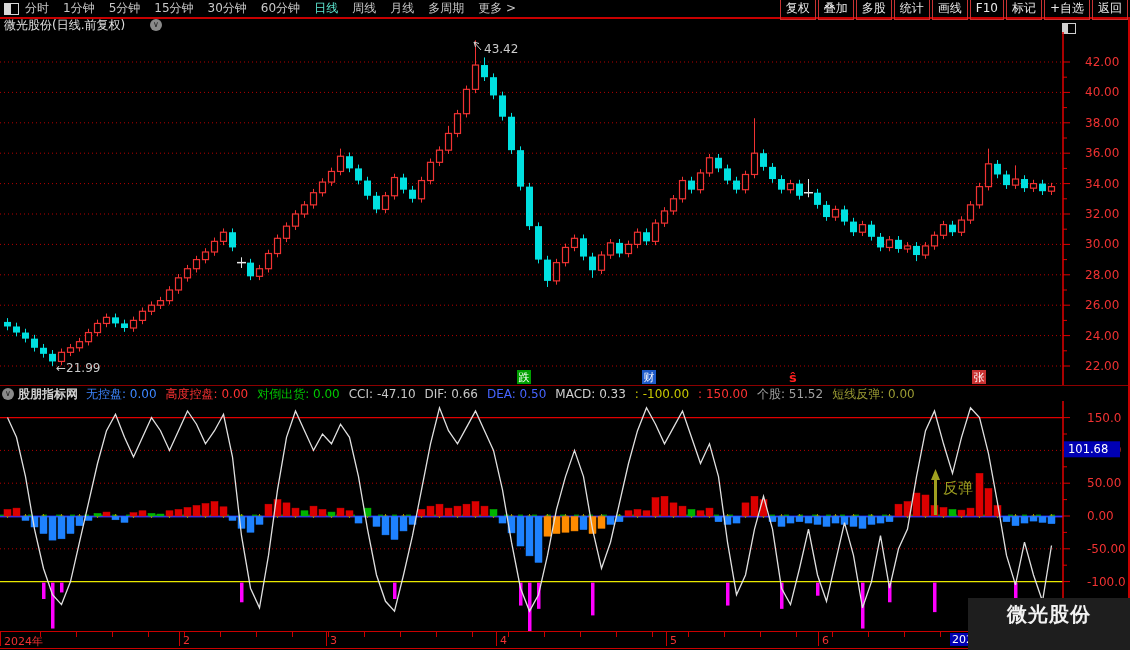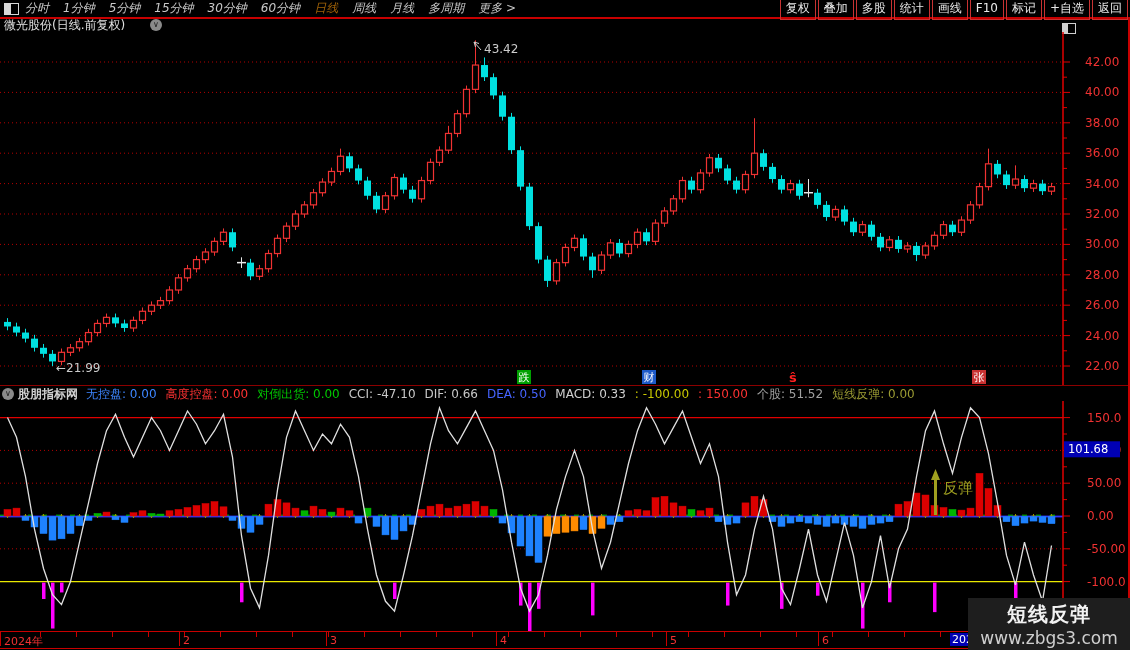--- a/index.html
+++ b/index.html
@@ -3,21 +3,21 @@
 <meta charset="utf-8">
 <style>
   html,body{margin:0;padding:0;background:#000;}
   body{width:1130px;height:650px;position:relative;overflow:hidden;
        font-family:"DejaVu Sans","Liberation Sans",sans-serif;-webkit-font-smoothing:none;}
   .topnav{position:absolute;top:0;left:0;width:1130px;height:17px;background:#000;
           border-bottom:2px solid #c80000;display:flex;align-items:center;font-size:12px;color:#c8c8c8;}
   .navicon{width:13px;height:10px;border:1px solid #d8d8d8;margin:0 6px 0 4px;position:relative;}
   .navicon:before{content:"";position:absolute;left:0;top:0;bottom:0;width:6px;background:#d8d8d8;}
   .navleft{display:flex;gap:14px;align-items:center;}
-  .navleft span{cursor:default;white-space:nowrap;font-style:italic;}
+  .navleft span{cursor:default;white-space:nowrap;}
   .navright{position:absolute;right:2px;top:0;display:flex;height:17px;align-items:center;}
   .navright span{border:1px solid #c83232;color:#e8e8e8;padding:4px 5px;margin-left:2px;
                  font-size:12px;line-height:13px;white-space:nowrap;}
   .titlebar{position:absolute;top:19px;left:0;width:1130px;height:13px;color:#e0e0e0;
             font-size:12px;line-height:13px;}
   .titlebar .tt{position:absolute;left:4px;top:0;}
   .chev{display:inline-block;width:12px;height:12px;border-radius:50%;background:#8a8a8a;
         color:#1a1a1a;font-size:8px;line-height:12px;text-align:center;vertical-align:middle;}
   .title-chev{position:absolute;left:150px;top:0;}
   .paneicon{position:absolute;left:1062px;top:23px;width:12px;height:9px;border:1px solid #cfcfcf;}
@@ -47,21 +47,21 @@
 
 <div class="topnav">
   <div class="navicon"></div>
   <div class="navleft" id="navleft">
       <span>分时</span>
       <span>1分钟</span>
       <span>5分钟</span>
       <span>15分钟</span>
       <span>30分钟</span>
       <span>60分钟</span>
-      <span style="color: #a16207;">日线</span>
+      <span style="color: #5eead4;">日线</span>
       <span>周线</span>
       <span>月线</span>
       <span>多周期</span>
       <span>更多 &gt;</span>
     </div>
   <div class="navright" id="navright">
       <span>复权</span>
       <span>叠加</span>
       <span>多股</span>
       <span>统计</span>
@@ -585,15 +585,14 @@
     <span class="tick" style="left: 666px; height: 14px;"></span>
     <span class="lbl" style="left: 670px;">5</span>
     <span class="tick" style="left: 818px; height: 14px;"></span>
     <span class="lbl" style="left: 822px;">6</span>
     <span class="hl" style="left: 950px;">202</span>
   </div>
 
 <div class="rightedge"></div>
 
 <div class="watermark">
-  <div class="w1">短线反弹</div>
-  <div class="w2">www.zbgs3.com</div>
+  <div class="w1">微光股份</div>
 </div>
 
 </body></html>

